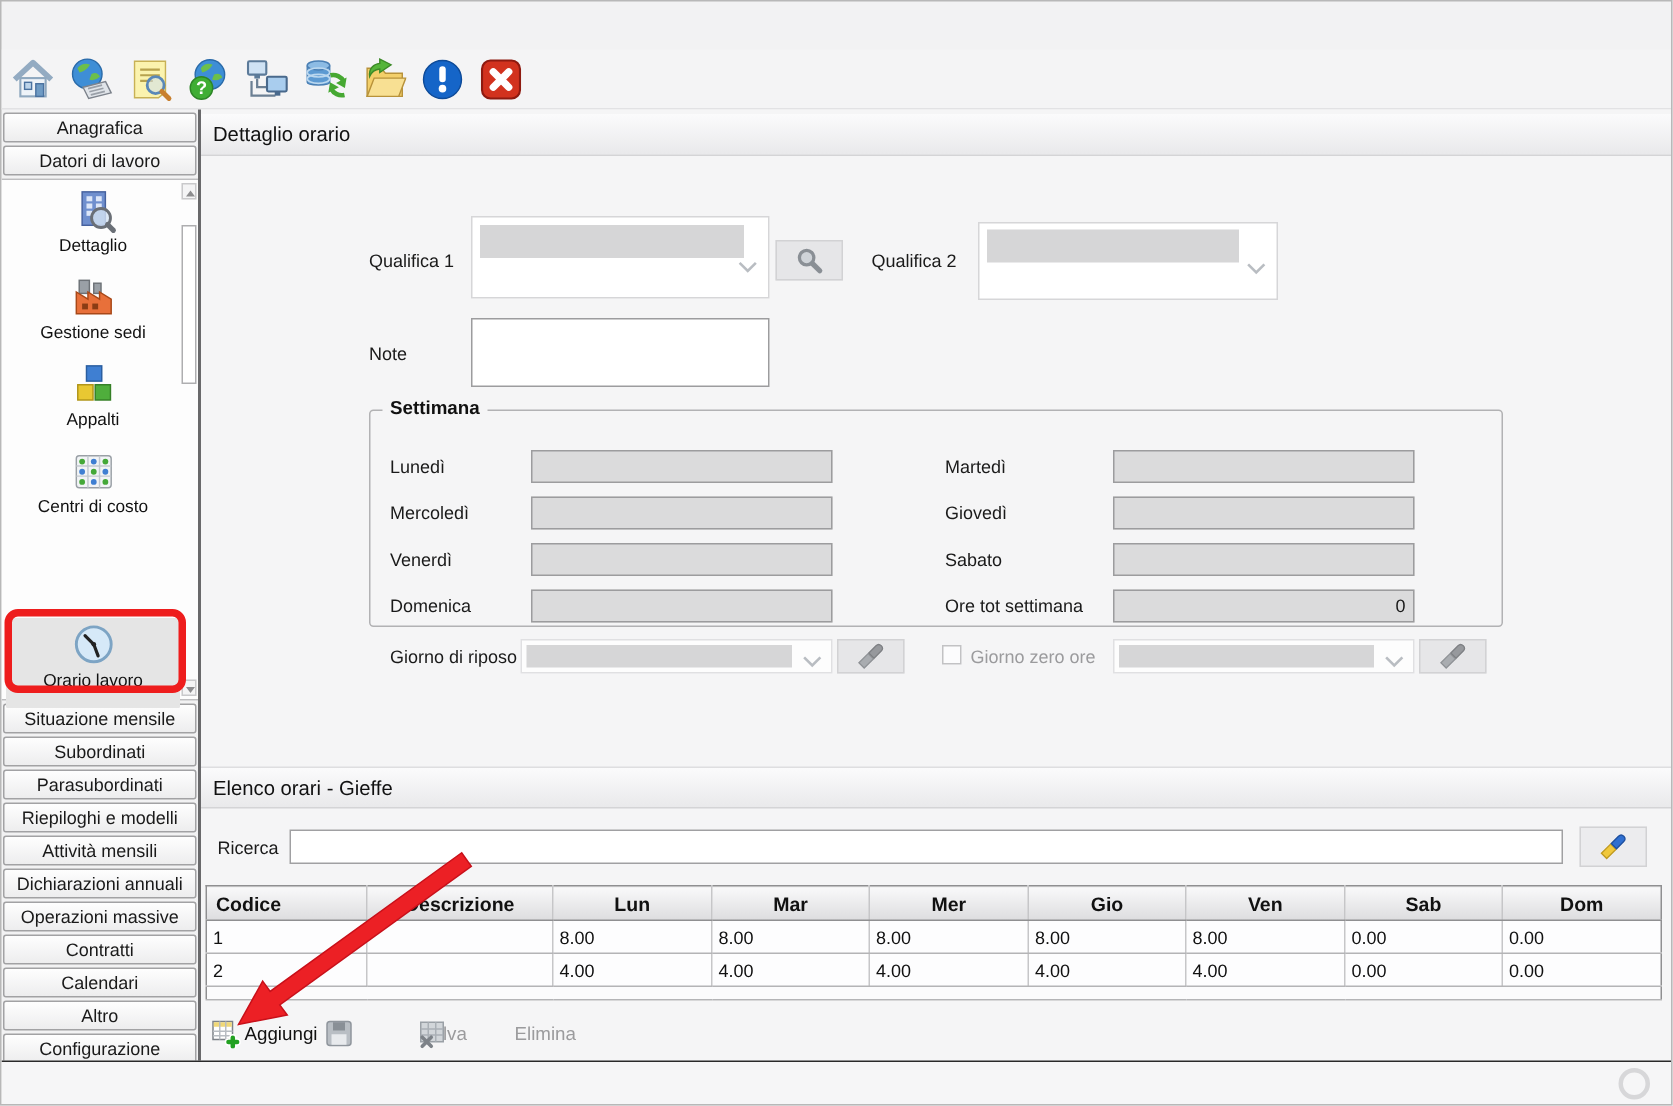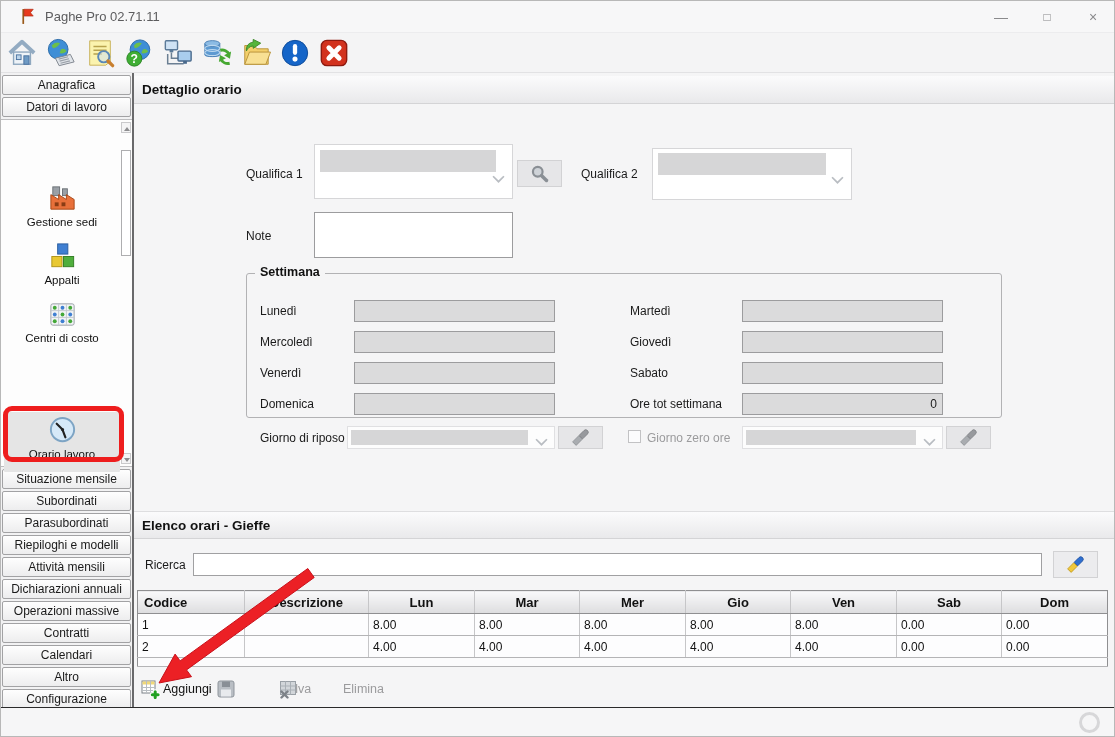--- a/index.html
+++ b/index.html
@@ -44,21 +44,21 @@
   .ms-up::after   { top:4px; border-bottom:4px solid #8d8d8f; }
   .ms-down        { position:absolute; bottom:0; }
   .ms-down::after { top:4px; border-top:4px solid #8d8d8f; }
   .ms-thumb { position:absolute; top:28px; left:0; width:10px; height:106px; background:#ffffff;
               border:1px solid #aeaeb0; }
 
   
   .main { position:absolute; left:131px; top:72px; width:984px; height:636px; background:#f5f5f6;
           border-left:2px solid #69696b; }
   .section-header { position:absolute; left:0; width:982px; height:28px; line-height:28px;
-                    padding-left:8px; font-size:13.5px; font-weight:bold; color:#111;
+                    padding-left:8px; font-size:13.5px; font-weight:normal; color:#111;
                     background:linear-gradient(#fbfbfc,#e9e9eb); border-bottom:1px solid #d4d4d6; }
   .lab { position:absolute; font-size:12px; color:#1a1a1a; white-space:nowrap; }
   .lab.gray { color:#9b9b9d; }
 
   .combo { position:absolute; background:#ffffff; border:1px solid #d6d6d8; }
   .combo .fill { position:absolute; left:5px; top:5px; height:22px; background:#d6d6d7; }
   .combo .chev { position:absolute; right:7px; }
   .chev svg { width:13px; height:9px; }
 
   .gbtn { position:absolute; background:#e6e6e8; border:1px solid #d2d2d4; display:flex;
@@ -109,32 +109,20 @@
   
   .hl-box { position:absolute; left:2px; top:405px; width:121px; height:56px;
             border:5px solid #ee1d1d; border-radius:9px; pointer-events:none; }
   .arrow-svg { position:absolute; left:140px; top:555px; width:200px; height:140px; pointer-events:none; }
 </style>
 </head>
 <body>
 
 <div class="window">
 
-  <div class="titlebar">
-    <svg class="flag" viewBox="0 0 16 16">
-      <rect x="3.2" y="1" width="1.6" height="14" fill="#9a5a1a"></rect>
-      <path d="M4.8 1.2 H13.4 L10.8 4.4 L13.4 7.6 H4.8 Z" fill="#e8391c" stroke="#a82410" stroke-width="0.6"></path>
-    </svg>
-    <span class="title-text">Paghe Pro 02.71.11</span>
-    <div class="win-controls">
-      <span class="win-btn">—</span>
-      <span class="win-btn square">□</span>
-      <span class="win-btn">×</span>
-    </div>
-  </div>
 
   <div class="toolbar">
     <div class="tb-btn">
       <svg viewBox="0 0 32 32">
         <path d="M3 16 L16 4 L29 16" fill="none" stroke="#93abc2" stroke-width="4" stroke-linejoin="round"></path>
         <rect x="7" y="15" width="18" height="13" fill="#eef3f8" stroke="#8fa8bf" stroke-width="1.5"></rect>
         <rect x="18" y="19" width="5.5" height="9" fill="#6f9bc4" stroke="#4a72a0"></rect>
         <rect x="10" y="18" width="5" height="5" fill="#bcd4ea" stroke="#4a72a0"></rect>
       </svg>
     </div>
@@ -205,20 +193,35 @@
         <path d="M10.5 10.5 L21.5 21.5 M21.5 10.5 L10.5 21.5" stroke="#ffffff" stroke-width="5.2" stroke-linecap="round"></path>
       </svg>
     </div>
   </div>
 
   <div class="sidebar">
     <div class="side-tab">Anagrafica</div>
     <div class="side-tab">Datori di lavoro</div>
 
     <div class="icon-panel">
+      <div class="icon-item" style="top:5px">
+        <svg viewBox="0 0 32 32">
+          <rect x="8" y="3" width="16" height="23" fill="#6f8fce" stroke="#46619e"></rect>
+          <g fill="#dce6f8">
+            <rect x="11" y="6" width="4" height="3.5"></rect>
+              <rect x="17.5" y="6" width="4" height="3.5"></rect>
+            <rect x="11" y="11" width="4" height="3.5"></rect>
+              <rect x="17.5" y="11" width="4" height="3.5"></rect>
+            <rect x="11" y="16" width="4" height="3.5"></rect>
+          </g>
+          <circle cx="21" cy="21" r="6.5" fill="rgba(214,228,242,0.8)" stroke="#6a6f76" stroke-width="2"></circle>
+          <line x1="25.5" y1="25.5" x2="29.5" y2="29.5" stroke="#6a6f76" stroke-width="3.5" stroke-linecap="round"></line>
+        </svg>
+        <span class="lbl">Dettaglio</span>
+      </div>
       <div class="icon-item" style="top:63px">
         <svg viewBox="0 0 32 32">
           <rect x="6" y="4" width="7" height="9" fill="#9aa0a6" stroke="#6d7277"></rect>
           <rect x="16" y="6" width="5" height="7" fill="#9aa0a6" stroke="#6d7277"></rect>
           <path d="M4 27 V12 L12 17 V12 L20 17 V12 L28 17 V27 Z" fill="#e8703a" stroke="#a84818"></path>
           <rect x="8" y="20" width="4" height="4" fill="#8a3c14"></rect>
             <rect x="15" y="20" width="4" height="4" fill="#8a3c14"></rect>
         </svg>
         <span class="lbl">Gestione sedi</span>
       </div>

